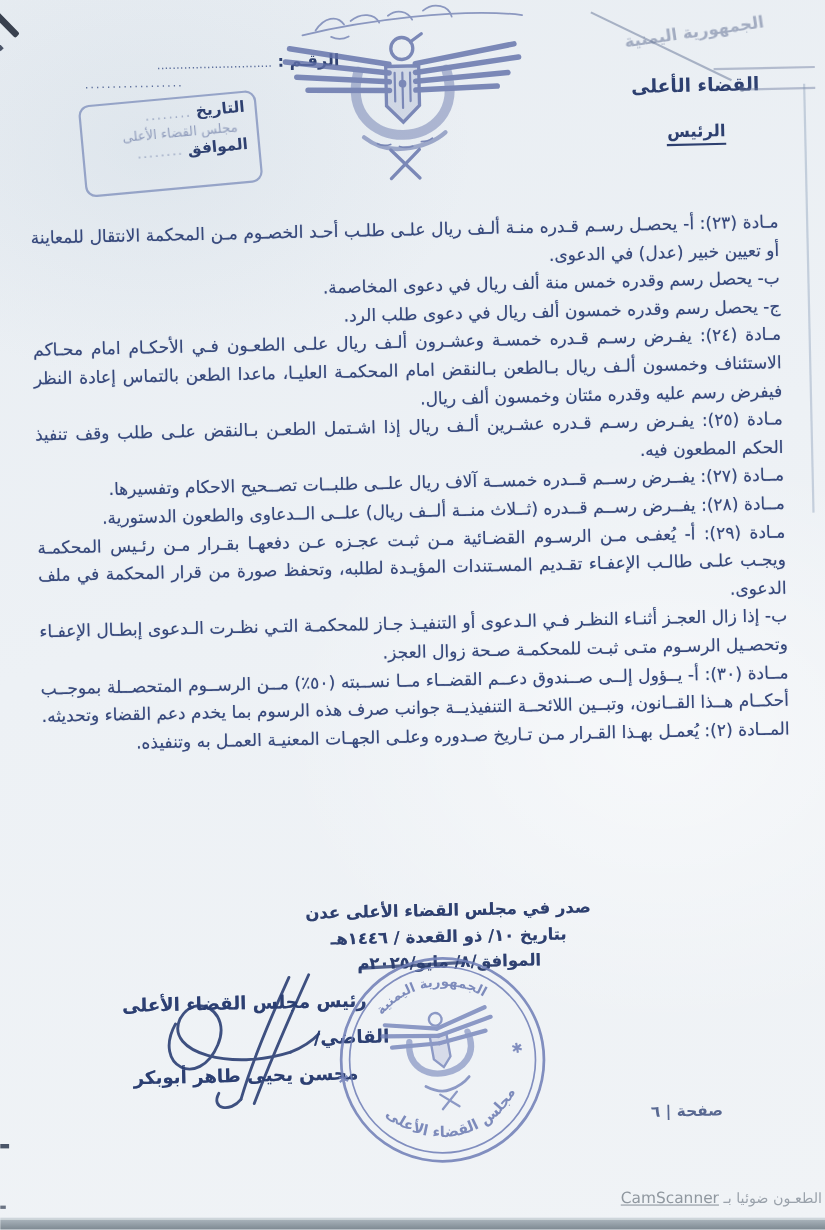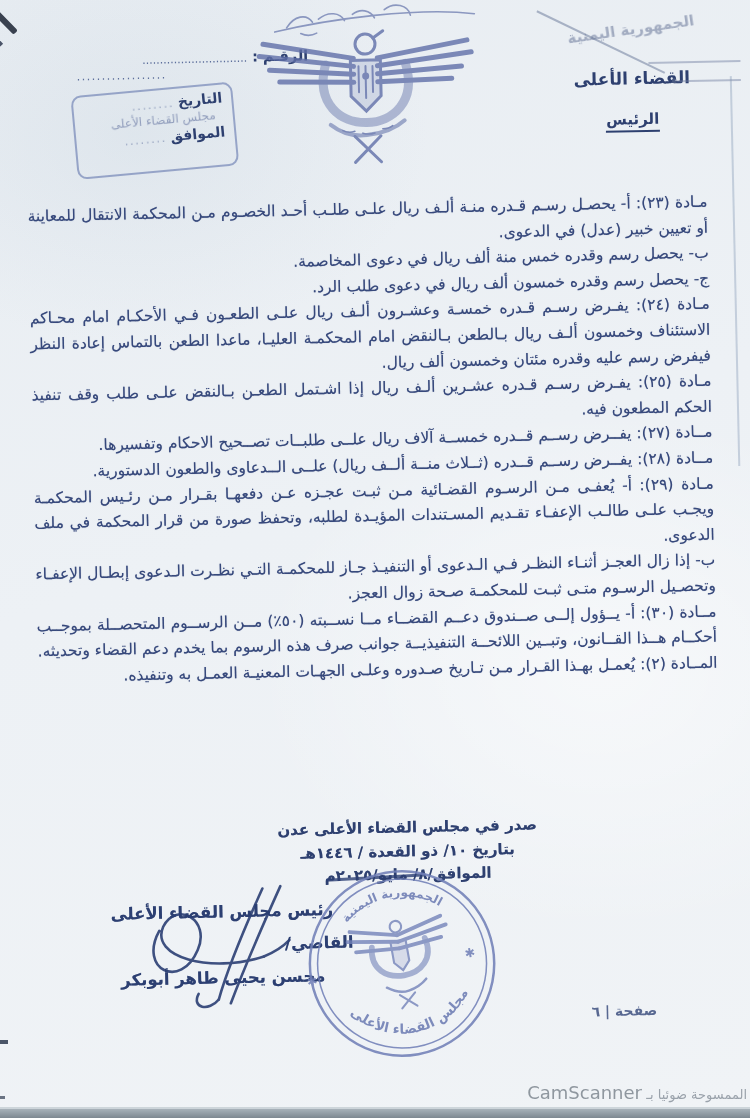--- a/index.html
+++ b/index.html
@@ -49,21 +49,21 @@
   .sig-block{position:absolute;top:892px;left:82px;width:262px;text-align:center;font-weight:bold;
     color:#2c3f72;font-size:16.5px;line-height:33px;text-shadow:0 0 .6px rgba(44,63,114,.5);}
   .sig-role{text-align:right;padding-left:18px;}
   .sig-scribble{position:absolute;top:874px;left:104px;width:240px;height:138px;}
 
   .seal{position:absolute;top:868px;left:296px;width:192px;height:192px;transform:rotate(-9deg);opacity:.88;}
 
   .page-num{position:absolute;top:1008px;right:104px;font-size:14px;font-weight:bold;color:#3e5080;opacity:.85;}
 
   .watermark{position:absolute;top:1082px;right:3px;font-size:13px;color:#9aa2ab;white-space:nowrap;}
-  .watermark .brand{font-size:18px;color:#8f979f;}
+  .watermark .brand{font-size:14px;color:#8f979f;text-decoration:underline;}
 
   .bottom-bar{position:absolute;left:0;right:0;bottom:0;height:9px;
     background:linear-gradient(#a7b1b9,#7d8891);}
   .bottom-bar-edge{position:absolute;left:0;right:0;bottom:9px;height:2px;background:#cdd5da;}
 
   
   .corner-mark{position:absolute;top:8px;left:-6px;width:38px;height:6px;background:#39414f;
     transform:rotate(47deg);border-radius:2px;}
   .corner-mark2{position:absolute;top:30px;left:0px;width:14px;height:4px;background:#4a5468;
     transform:rotate(47deg);}
@@ -227,21 +227,21 @@
     <div class="diag-line"></div>
     <div class="hline1"></div>
     <div class="hline2">
         <span class="dot"></span>
       </div>
     <div class="vline"></div>
 
   </div>
 
   <div class="watermark">
-    <span>الممسوحة ضوئيا بـ</span>
+    <span>الطعـون ضوئيا بـ</span>
     <span class="brand">CamScanner</span>
   </div>
 
   <div class="edge-tick1"></div>
   <div class="edge-tick2"></div>
   <div class="bottom-bar-edge"></div>
   <div class="bottom-bar"></div>
 
 </div>
 

